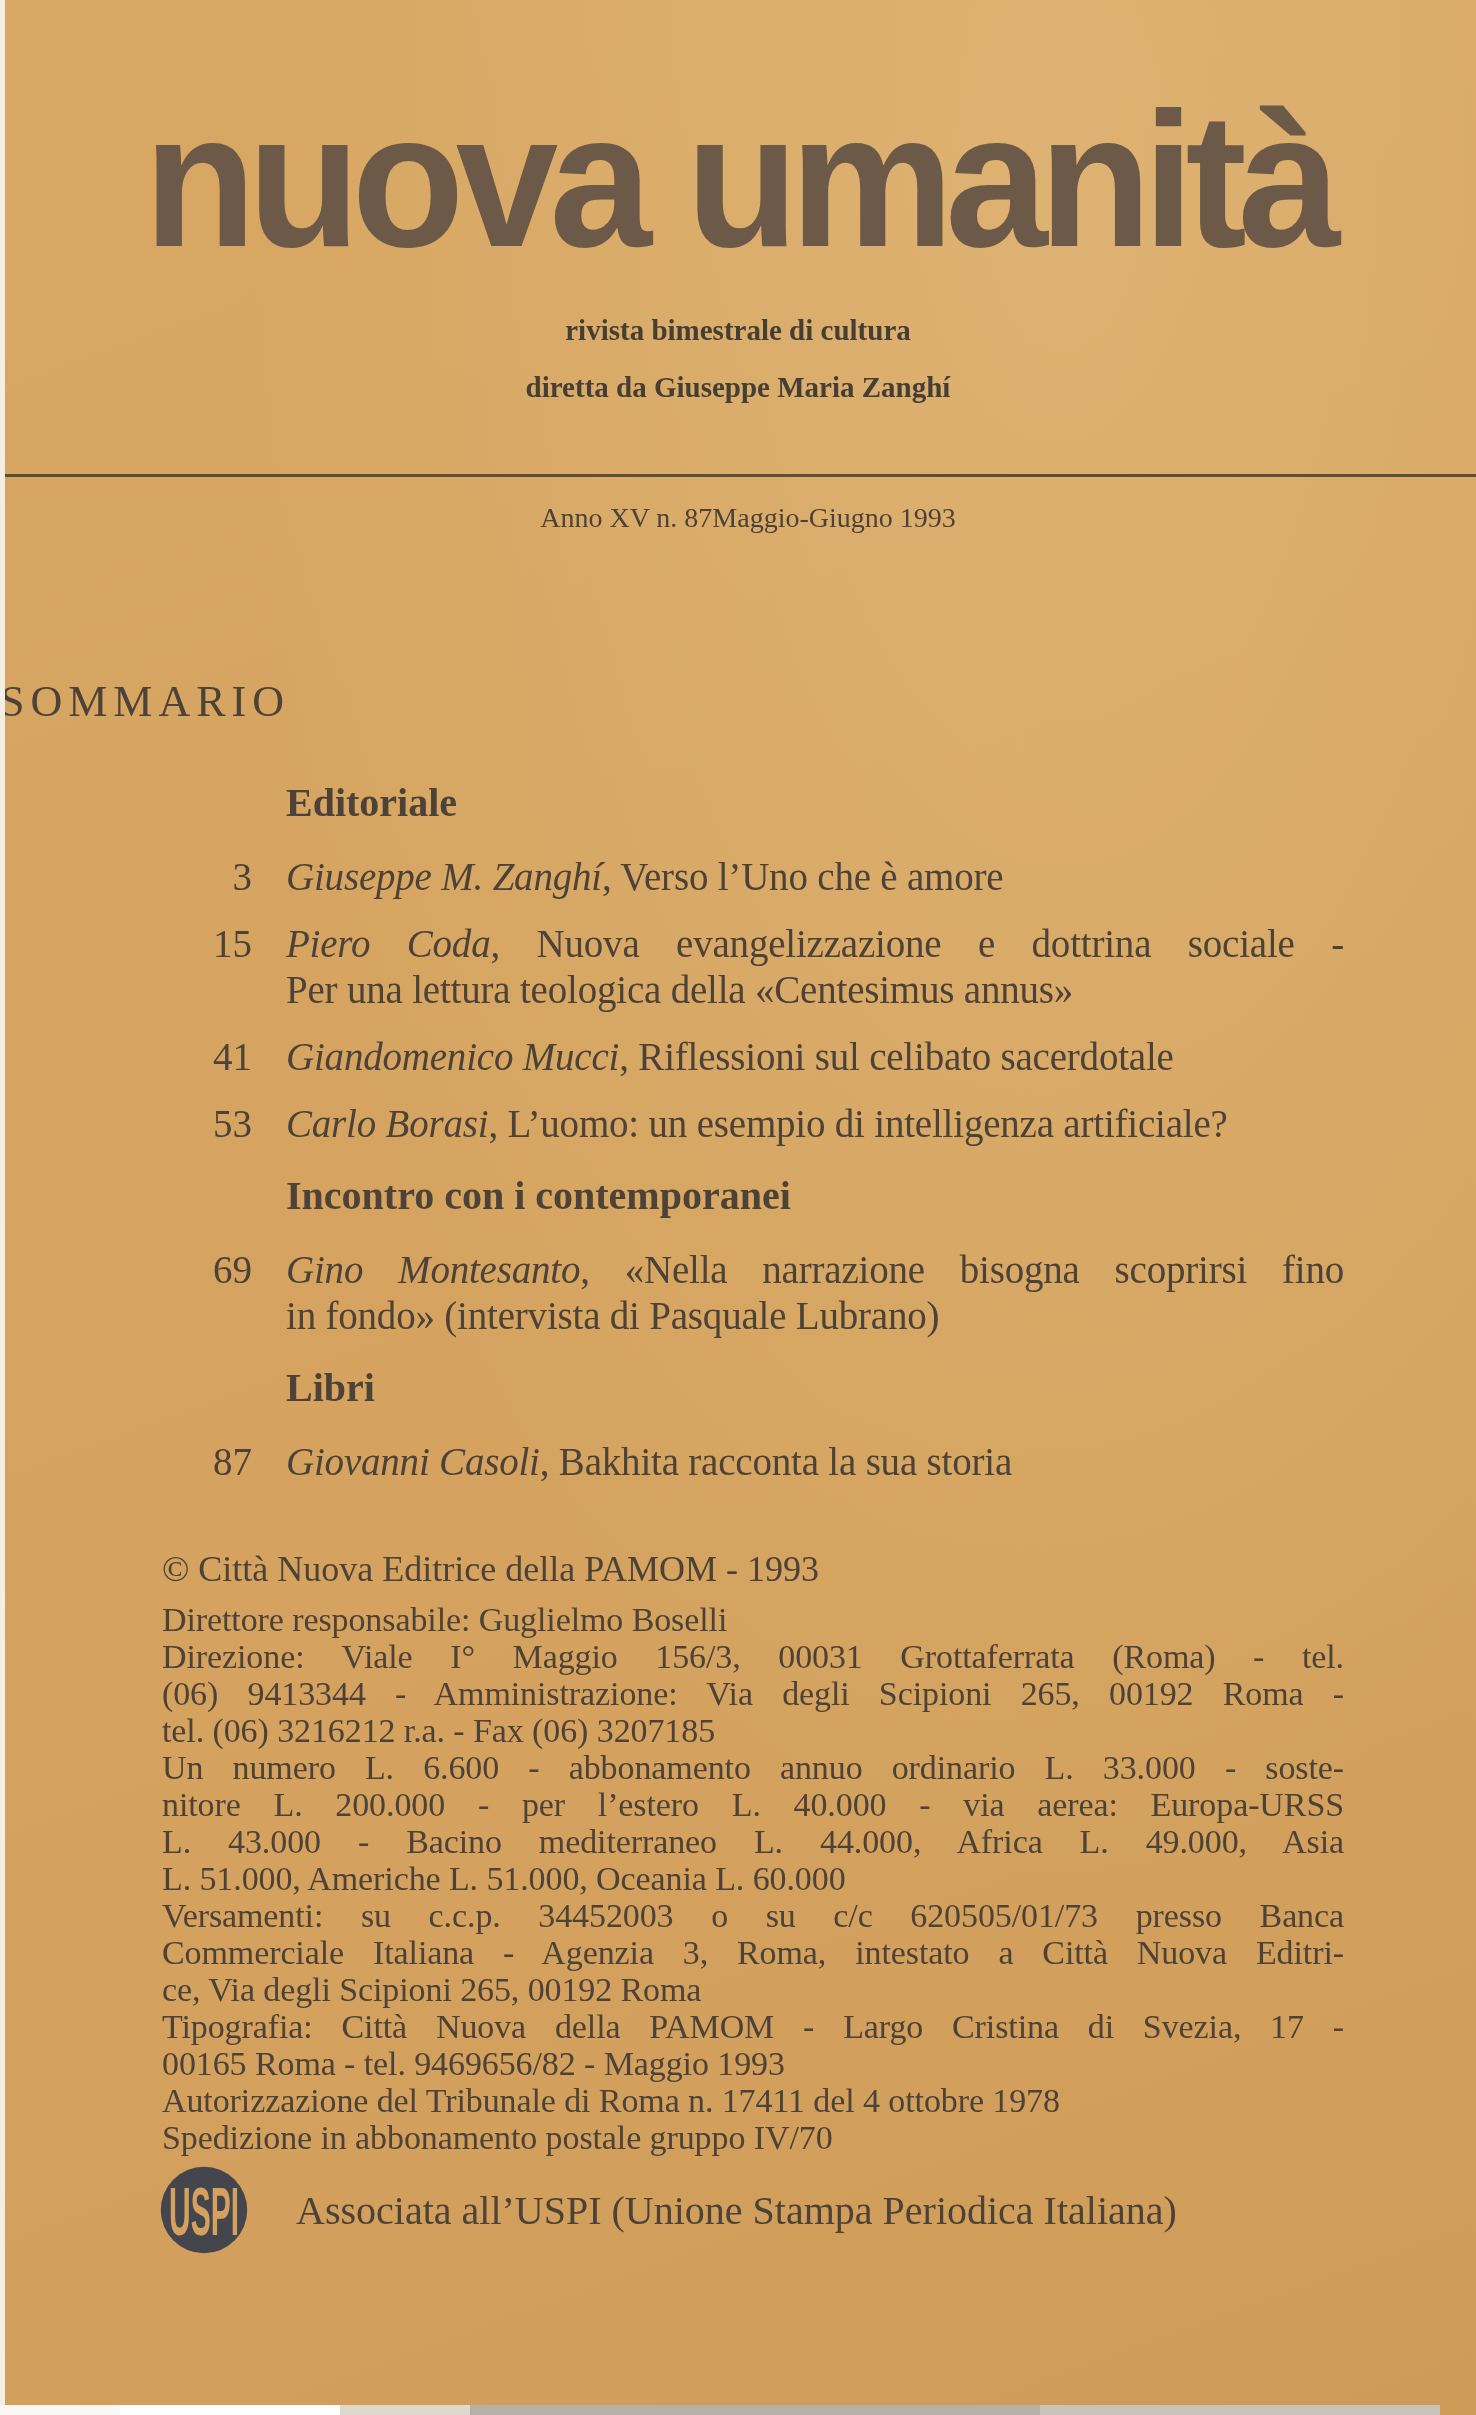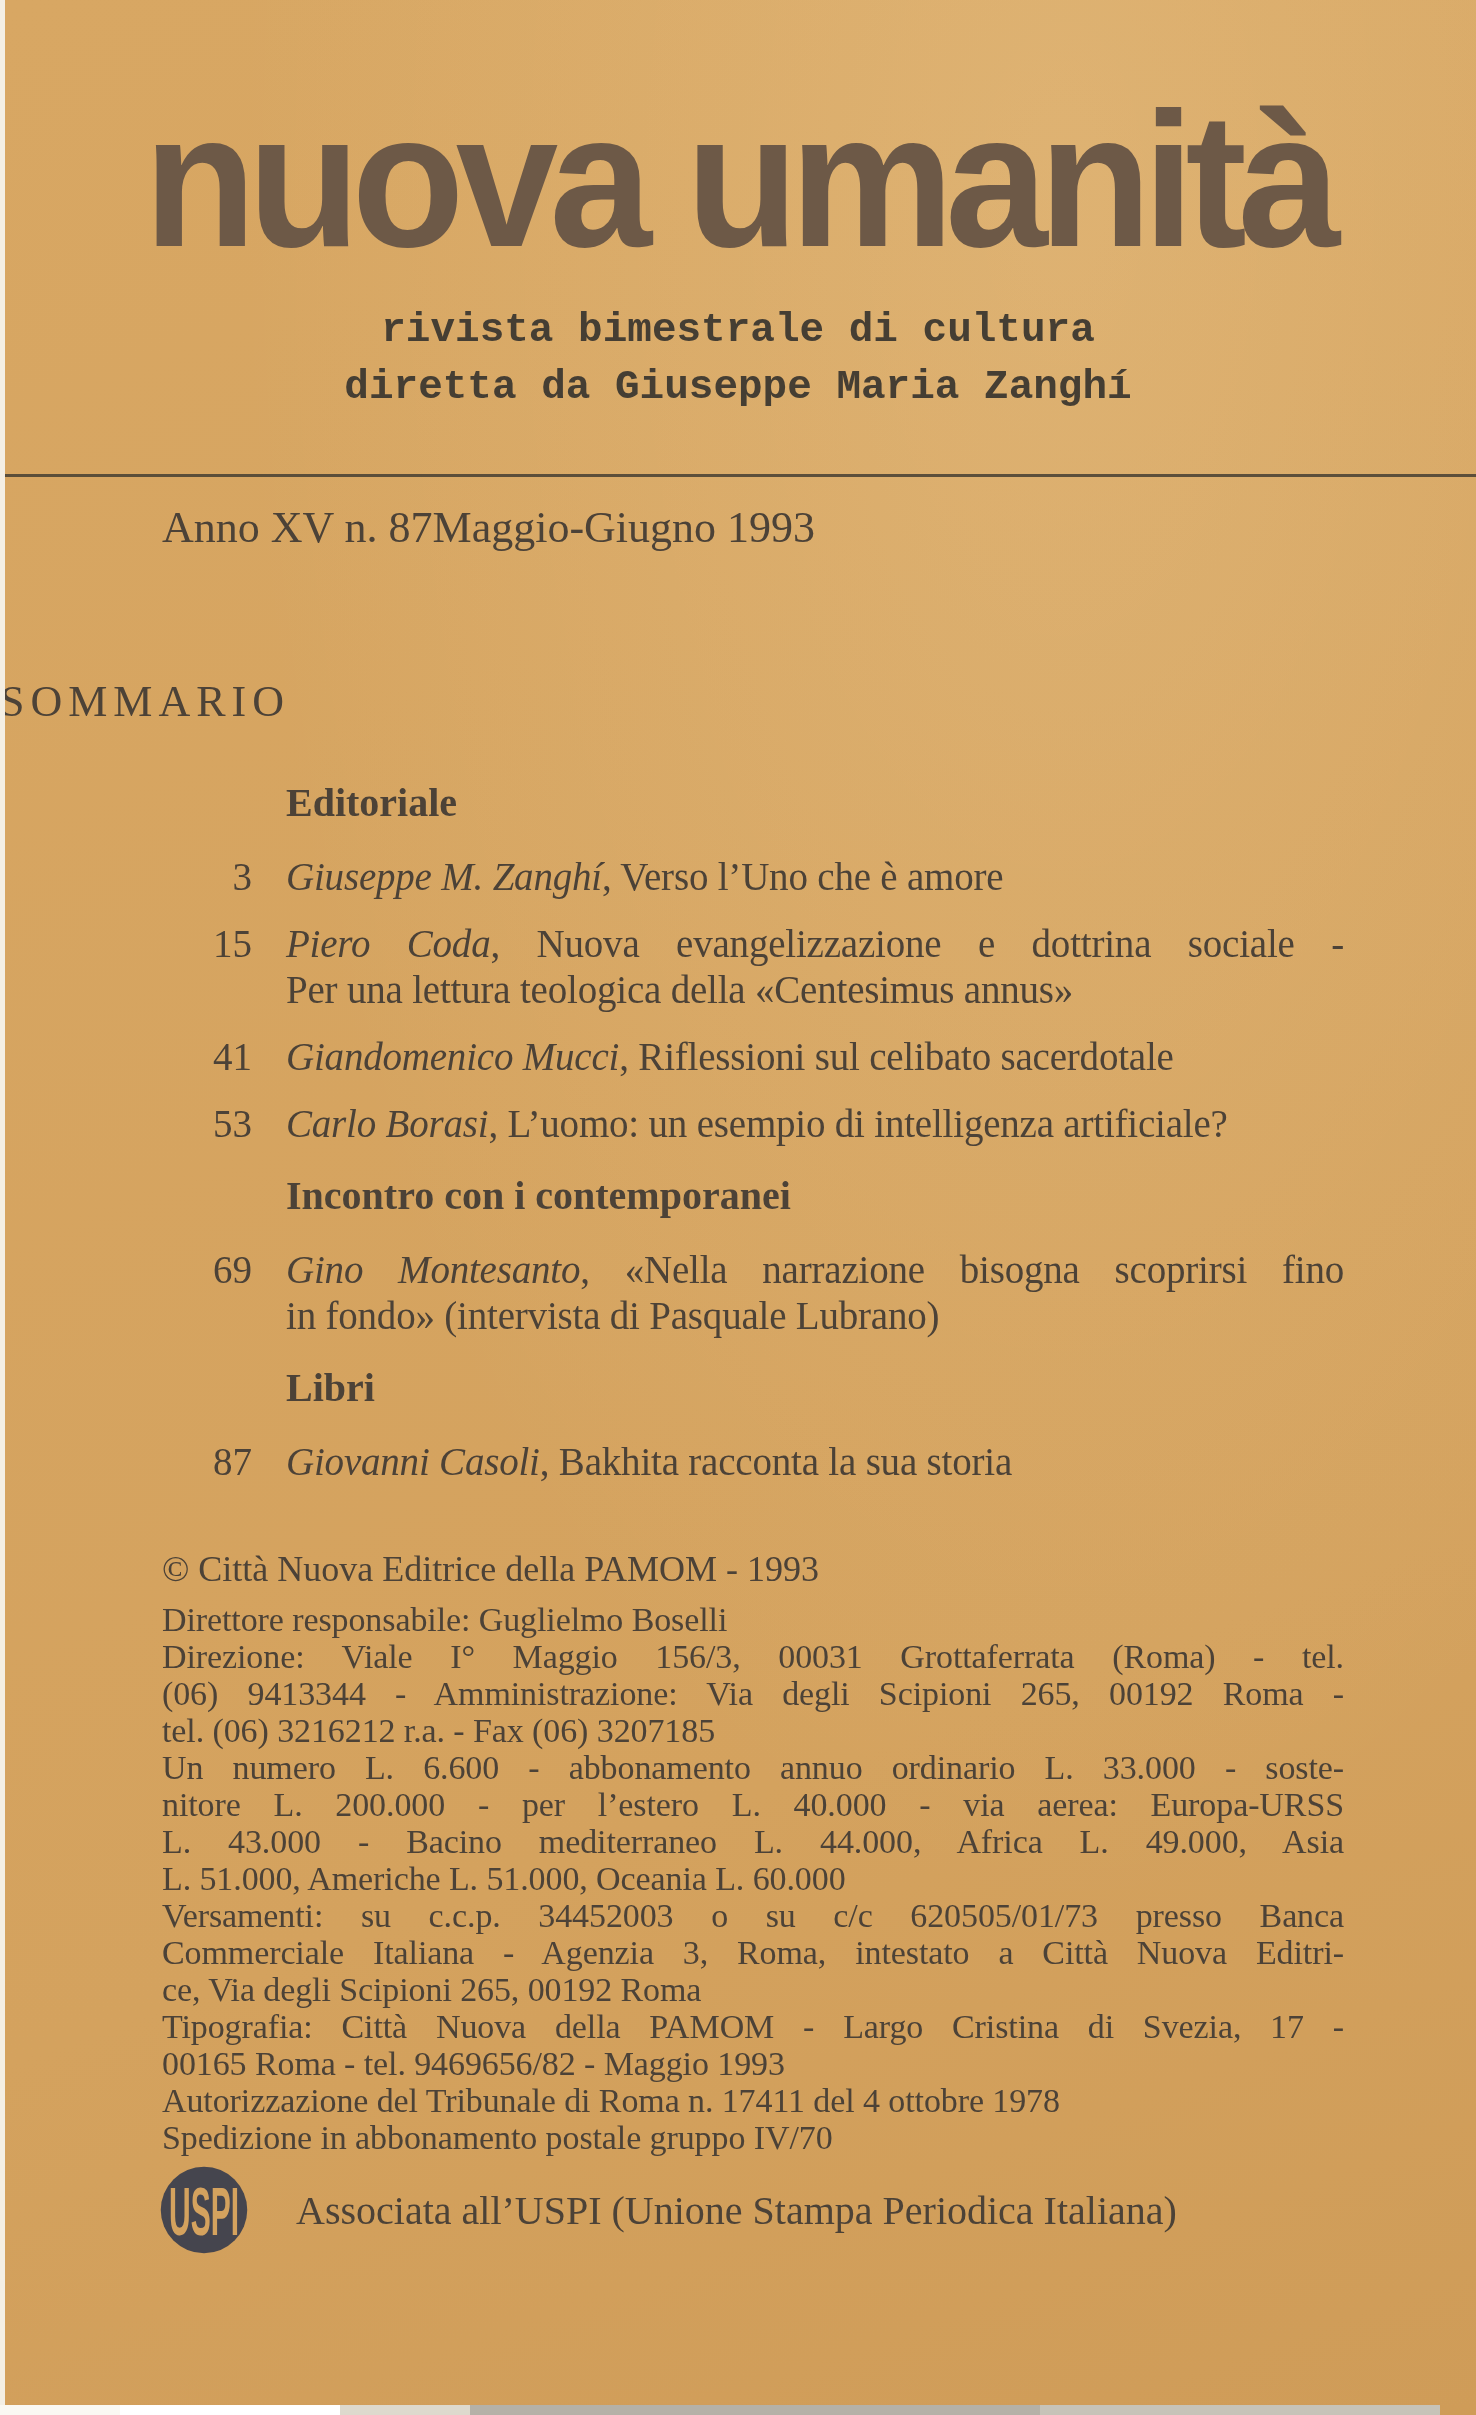--- a/index.html
+++ b/index.html
@@ -25,32 +25,32 @@
     font-family:"Liberation Sans", sans-serif;
     font-weight:bold;
     font-size:192px;
     line-height:200px;
     letter-spacing:-9px;
     color:var(--title_ink);
     white-space:nowrap;
     transform:scale(0.96,1.0);
   }
   .sub {
-    font-family:Liberation Mono, monospace;
+    font-family:Liberation Serif, serif;
     font-weight:bold;
-    font-size:41px;
+    font-size:29px;
     line-height:57px;
     color:var(--sub_ink);
   }
   .sub-wrap { margin-top:22px; }
   .rule { position:absolute; top:474px; left:0; width:100%; height:3px; background:var(--sub_ink); opacity:0.85; }
   .issue-row {
     position:absolute; top:502px; left:162px; right:142px;
-    display:flex; justify-content:flex-start;
-    font-size:44px;
+    display:flex; justify-content:center;
+    font-size:28px;
   }
   .sommario {
     position:absolute; top:676px; left:0; width:100%;
     margin:0; 
     font-size:44px; font-weight:normal; letter-spacing:6px;
   }
   .toc { position:absolute; top:780px; left:174px; right:132px; }
   .toc-section {
     font-weight:bold; font-size:40px; line-height:46px;
     margin:26px 0 28px 112px;

